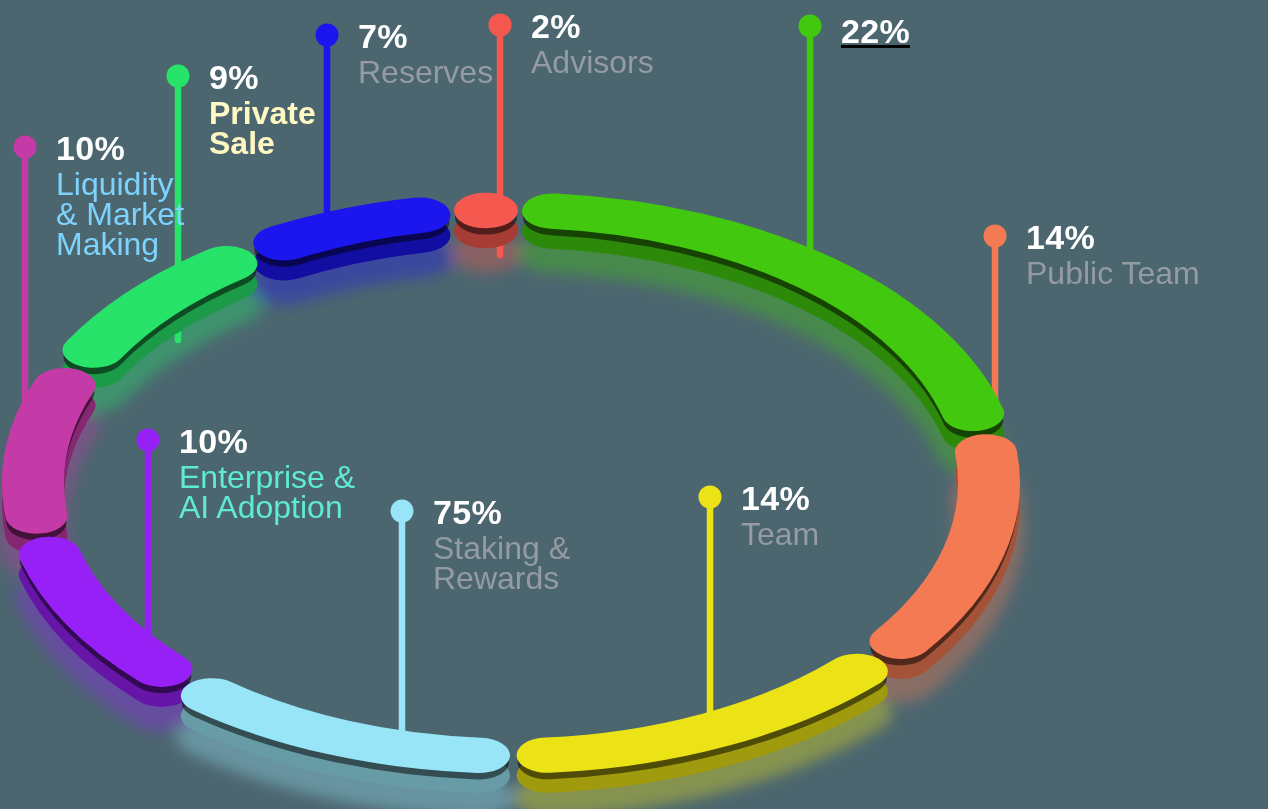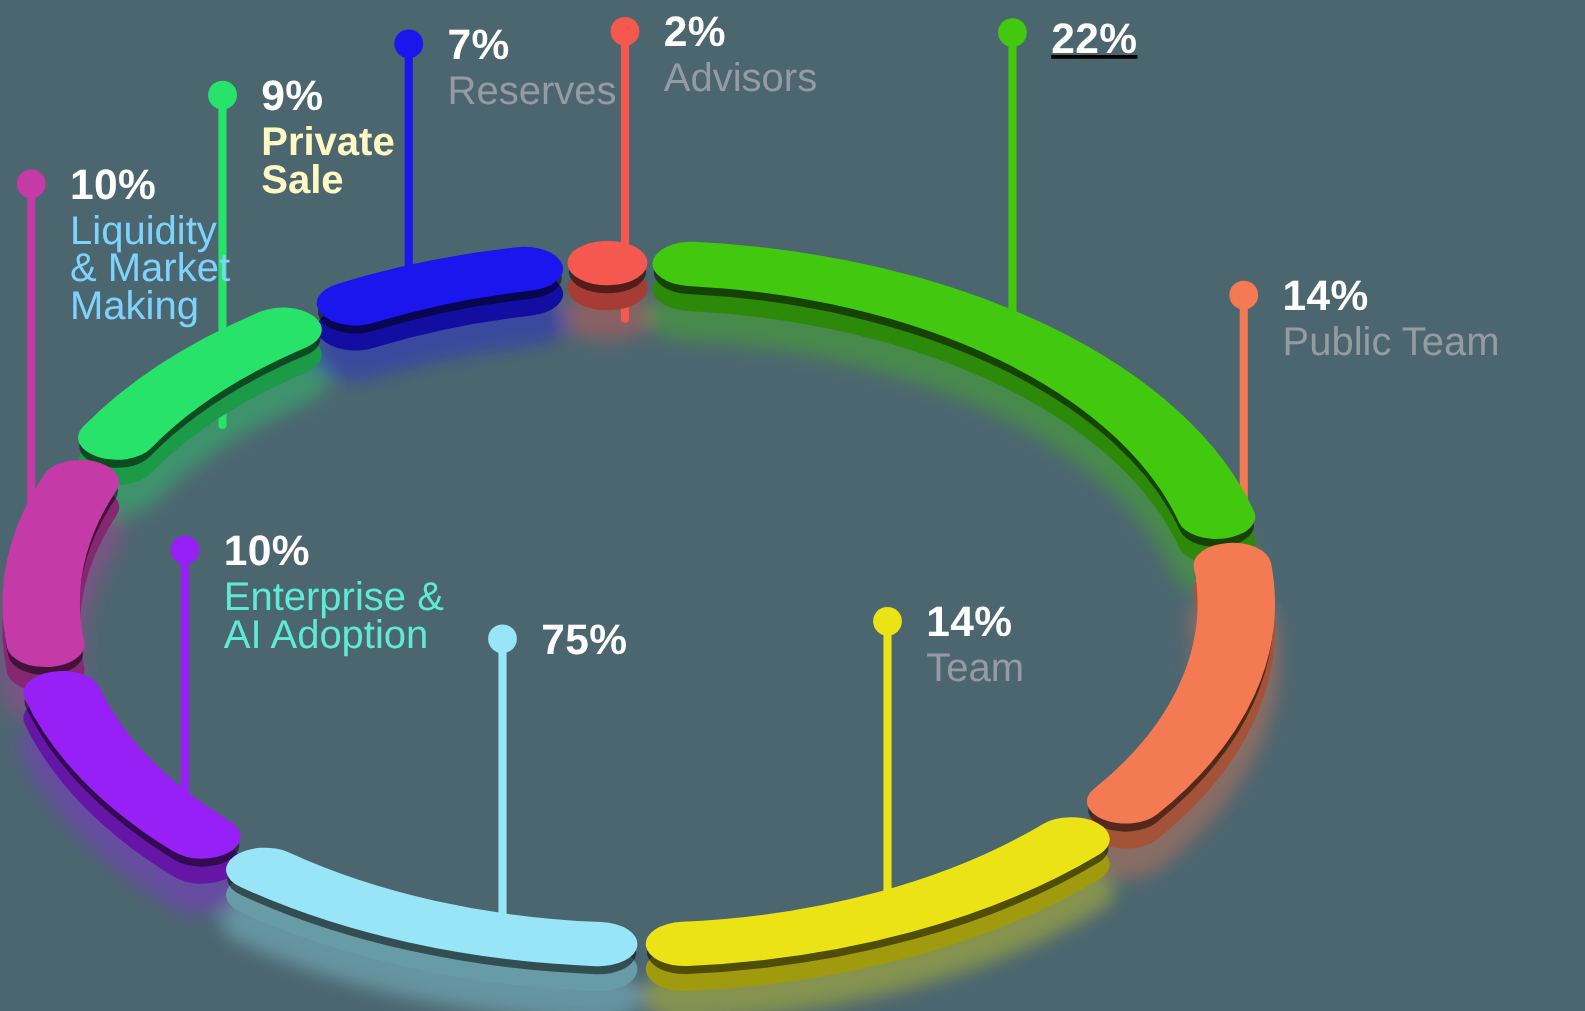--- a/index.html
+++ b/index.html
@@ -140,20 +140,22 @@
       <div class="callout" style="left: 1026px; top: 219px;">
         <div class="pct" style="color: rgb(255, 255, 255);">14%</div>
         <div class="name" style="color: rgb(149, 155, 163);">Public Team</div>
       </div>
       <div class="callout" style="left: 741px; top: 480px;">
         <div class="pct" style="color: rgb(255, 255, 255);">14%</div>
         <div class="name" style="color: rgb(149, 155, 163);">Team</div>
       </div>
       <div class="callout" style="left: 433px; top: 494px;">
         <div class="pct" style="color: rgb(255, 255, 255);">75%</div>
+        <div class="name" style="color: rgb(149, 155, 163);">Staking &amp;
+Rewards</div>
       </div>
       <div class="callout" style="left: 179px; top: 423px;">
         <div class="pct" style="color: rgb(255, 255, 255);">10%</div>
         <div class="name" style="color: #5eead4;">Enterprise &amp;
 AI Adoption</div>
       </div>
       <div class="callout" style="left: 56px; top: 130px;">
         <div class="pct" style="color: rgb(255, 255, 255);">10%</div>
         <div class="name" style="color: #7dd3fc;">Liquidity
 &amp; Market

